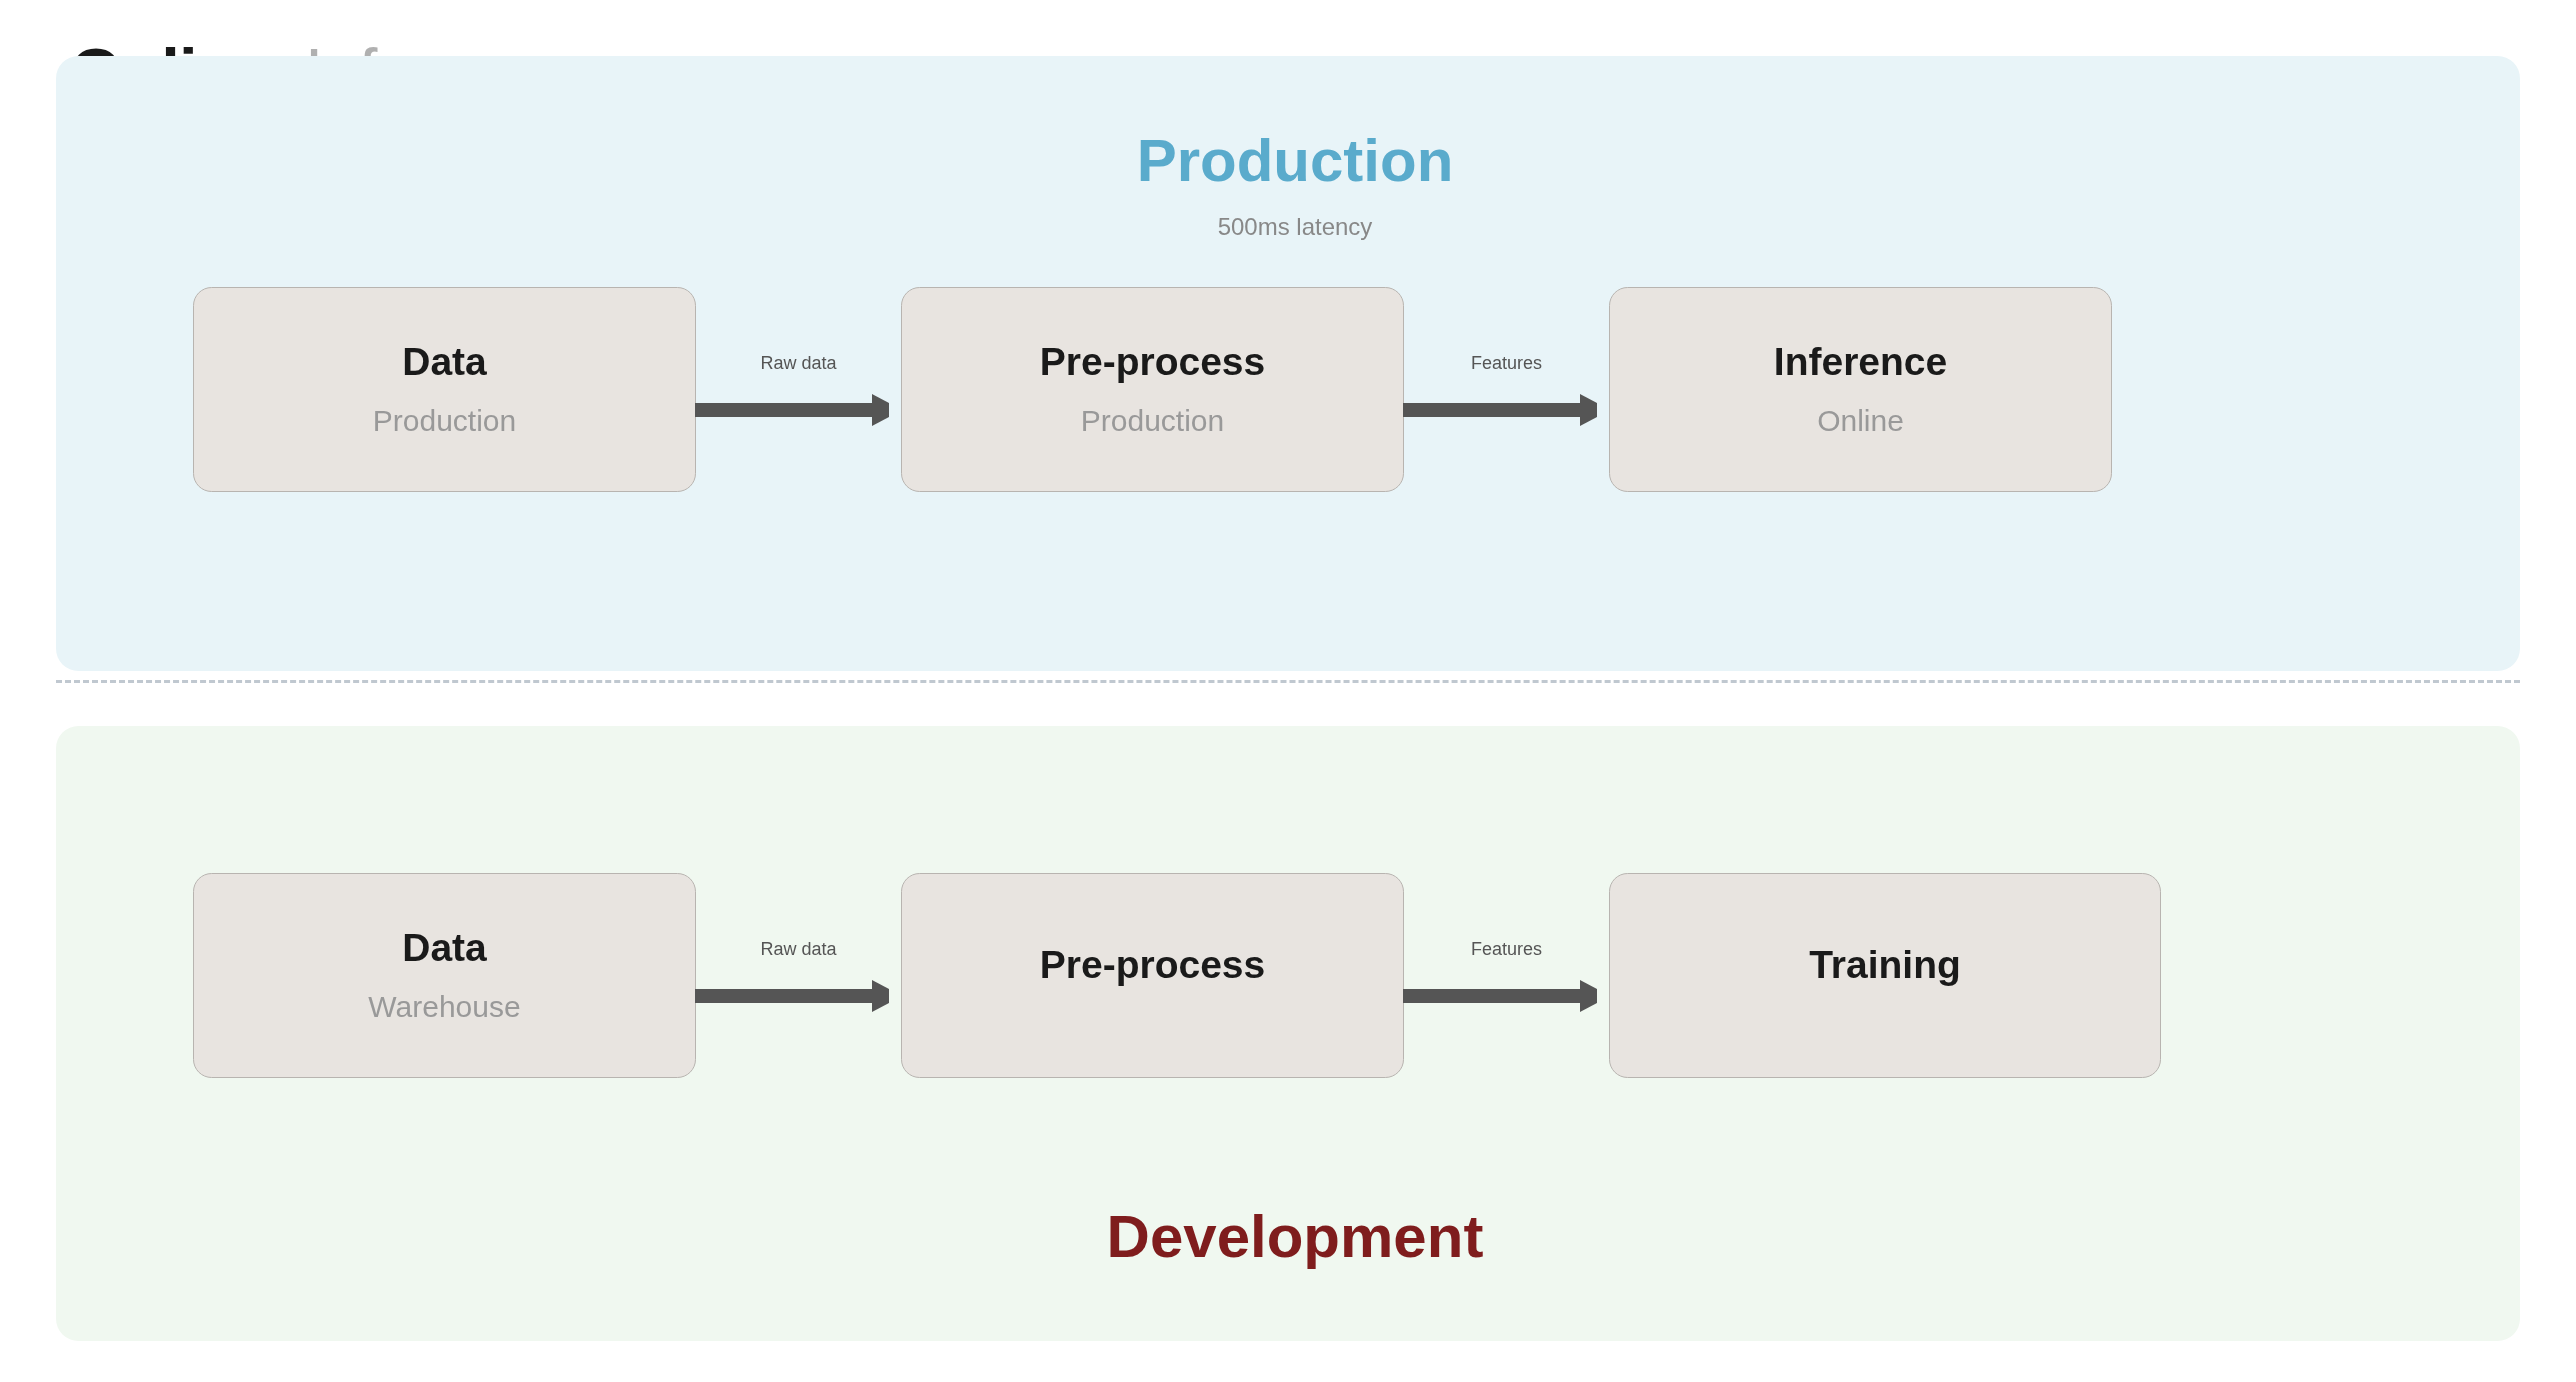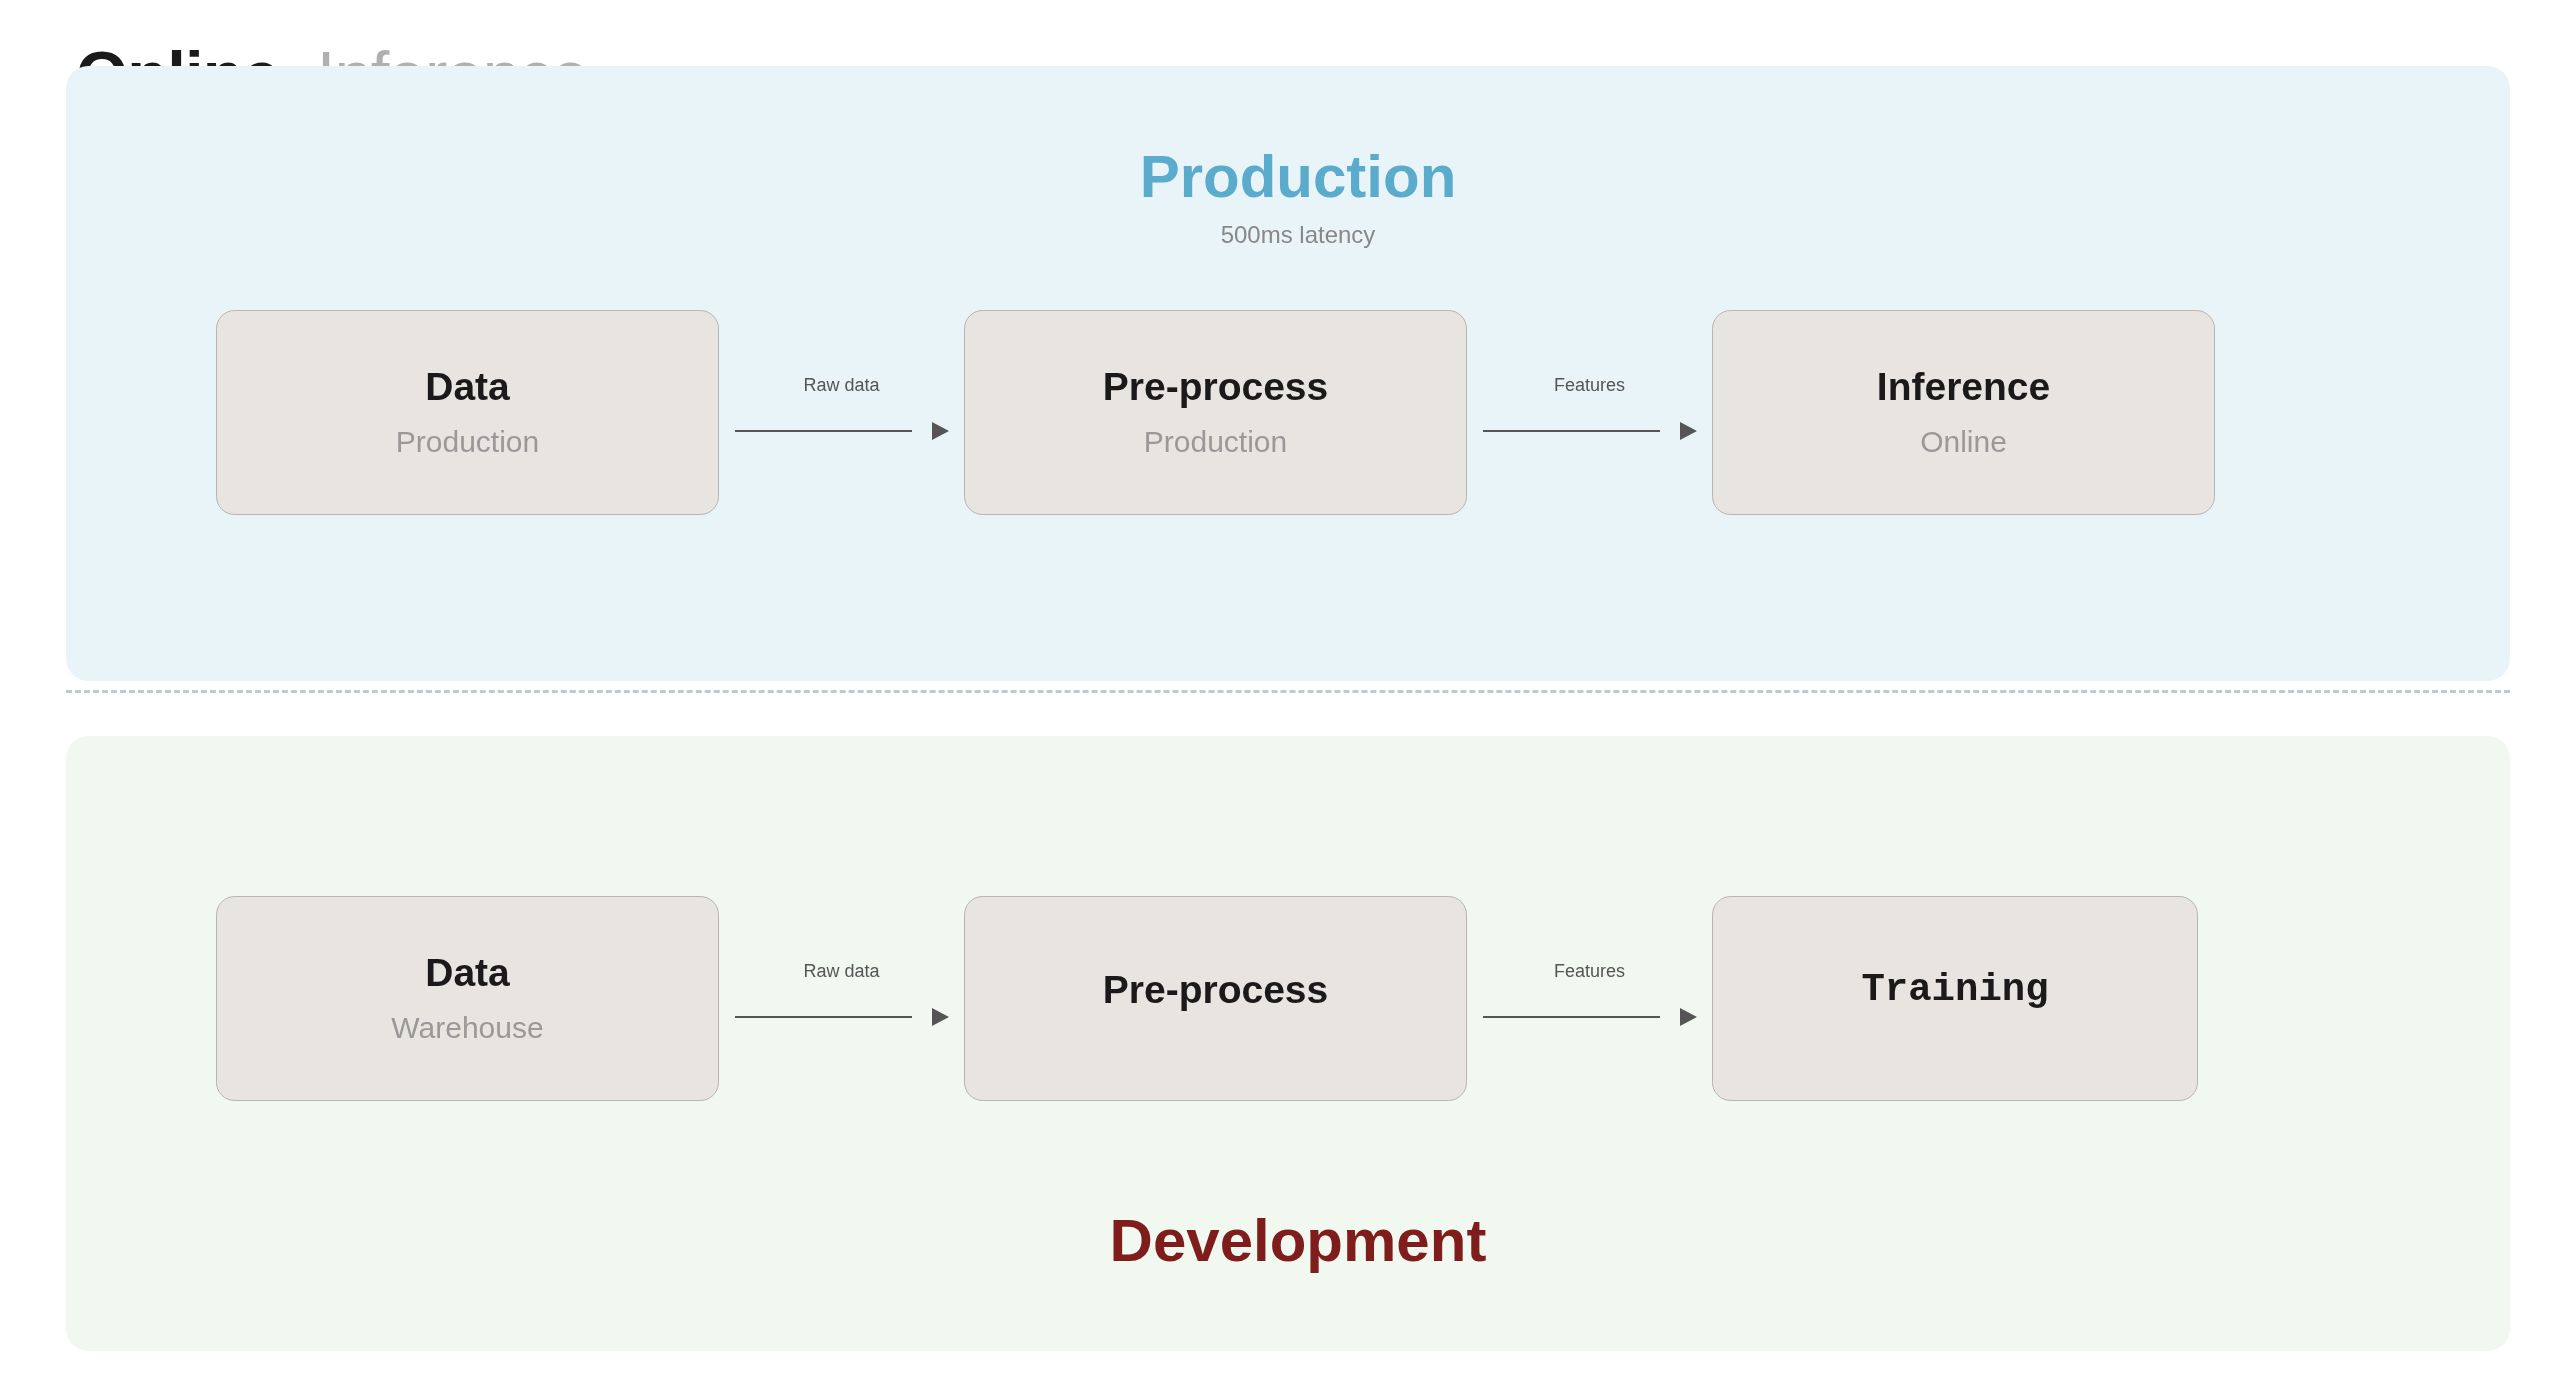--- a/index.html
+++ b/index.html
@@ -1,15 +1,15 @@
 <!DOCTYPE html>
 <html style="font-size:15px"><head>
   <meta charset="utf-8">
   <style>
-    * { margin: 10px; padding: 0; box-sizing: border-box; }
+    * { margin: 0; padding: 7px; box-sizing: border-box; }
 
     body {
       width: 2576px;
       height: 1382px;
       background: #ffffff;
       font-family: -apple-system, BlinkMacSystemFont, 'Helvetica Neue', Arial, sans-serif;
       overflow: hidden;
     }
 
     .page-title {
@@ -238,21 +238,21 @@
     </div>
 
     <div class="arrow-container" style="width: 205px;">
       <div class="arrow-label">Features</div>
       <div class="arrow-line">
         <div class="arrow-shaft" style="width: 177px;"></div>
         <div class="arrow-head"></div>
       </div>
     </div>
 
-    <div class="node" style="width: 486px; height: 205px; font-family: Liberation Mono, monospace;">
+    <div class="node" style="width: 552px; height: 205px;">
       <div class="node-title">Training</div>
       <div class="node-subtitle"></div>
     </div>
   </div>
 
   <div class="development-label">
     <div class="zone-label-main">Development</div>
   </div>
 </div>
 

